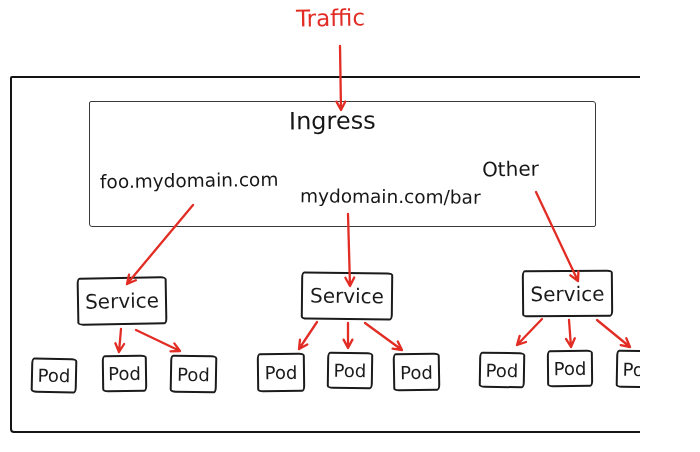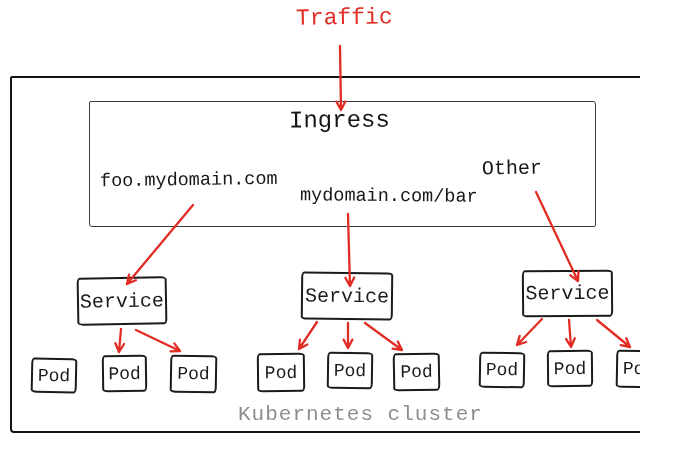--- a/index.html
+++ b/index.html
@@ -7,21 +7,20 @@
     padding: 0;
     background: #ffffff;
     font-family: "DejaVu Sans", sans-serif;
   }
   #stage {
     position: relative;
     width: 640px;
     height: 452px;
     background: #ffffff;
     overflow: hidden;
-    font-family: Liberation Mono, monospace;
   }
   .abs { position: absolute; }
 
   
   .outer-box {
     left: 10px; top: 76px;
     width: 670px; height: 357px;
     border: 2.5px solid #141414;
     border-radius: 2px 4px 2px 4px;
     box-sizing: border-box;
@@ -127,21 +126,20 @@
   <div class="abs node pod pod-1">Pod</div>
   <div class="abs node pod pod-2">Pod</div>
   <div class="abs node pod pod-3">Pod</div>
   <div class="abs node pod pod-4">Pod</div>
   <div class="abs node pod pod-5">Pod</div>
   <div class="abs node pod pod-6">Pod</div>
   <div class="abs node pod pod-7">Pod</div>
   <div class="abs node pod pod-8">Pod</div>
   <div class="abs node pod pod-9">Pod</div>
 
-  <div class="abs label cluster-label">Kubernetes cluster</div>
 
   <svg id="arrows" xmlns="http://www.w3.org/2000/svg" viewBox="0 0 700 452">
       <path d="M340 46 L341 110 M341 110 L336.5 101.6 M341 110 L345.3 101.5"></path>
       <path d="M193 205 L127 284 M127 284 L129.0 274.7 M127 284 L135.8 280.3"></path>
       <path d="M348 214 L350 286 M350 286 L345.4 277.7 M350 286 L354.2 277.5"></path>
       <path d="M536 192 L578 281 M578 281 L570.4 275.3 M578 281 L578.4 271.5"></path>
       <path d="M121 329 L119 352 M119 352 L115.4 343.2 M119 352 L124.1 344.0"></path>
       <path d="M136 330 L180 351 M180 351 L170.5 351.3 M180 351 L174.3 343.4"></path>
       <path d="M317 322 L299 349 M299 349 L300.0 339.6 M299 349 L307.3 344.4"></path>
       <path d="M348 323 L348 348 M348 348 L343.6 339.6 M348 348 L352.4 339.6"></path>

